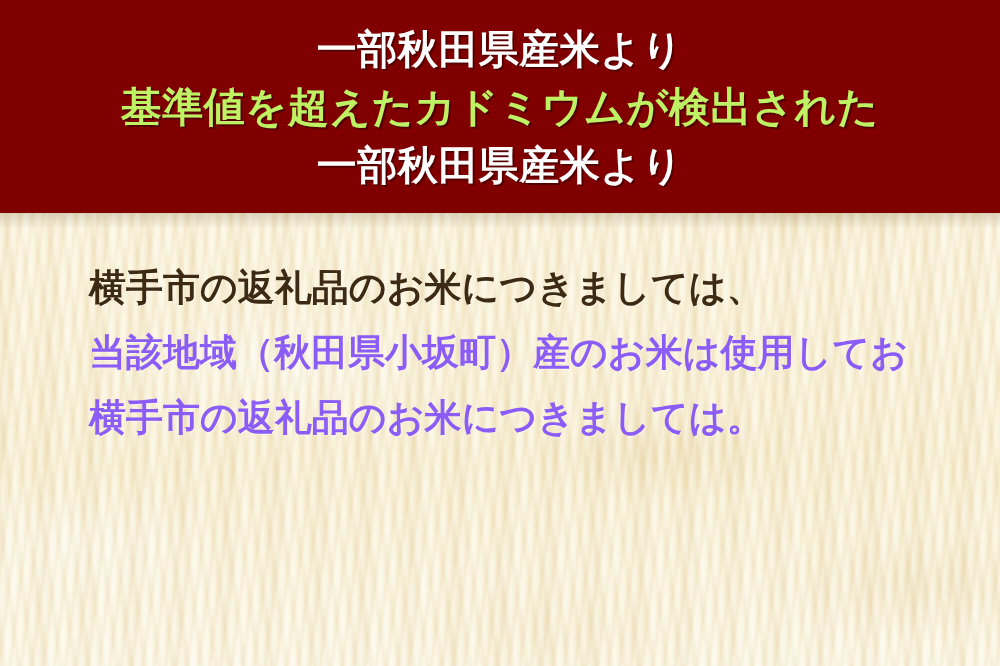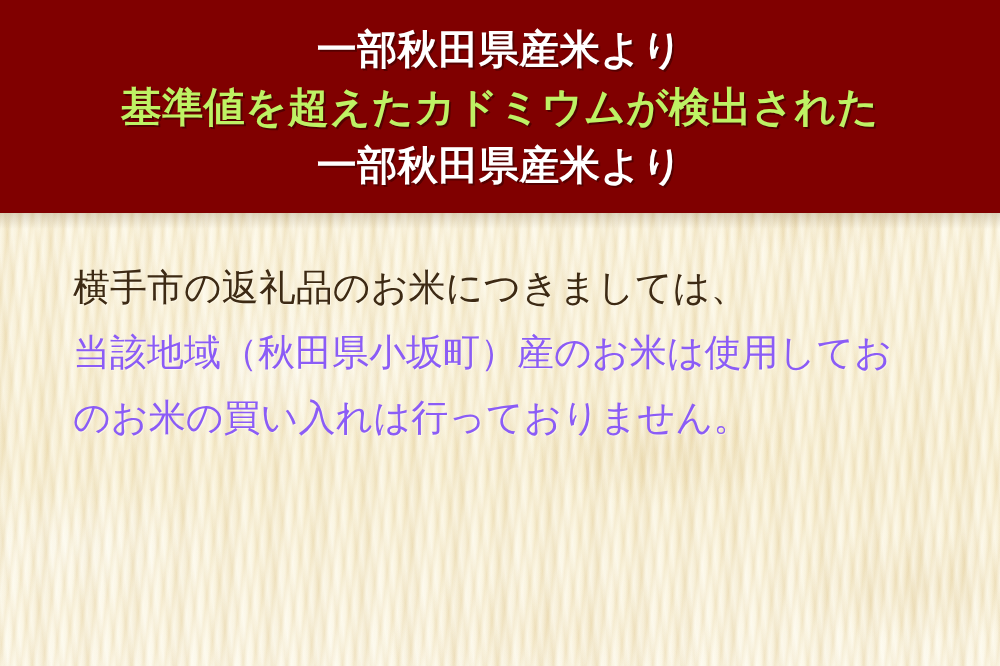--- a/index.html
+++ b/index.html
@@ -107,25 +107,26 @@
   
   .body-area {
     position: absolute;
     left: 73px;
     top: 255px;
     width: 900px;
     z-index: 2;
   }
 
   .body-line {
-    font-weight: 400;
+    font-weight: 700;
     font-size: 37px;
     line-height: 65px;
     white-space: nowrap;
     letter-spacing: 0px;
+    margin-left: 16px;
   }
   .body-line.brown {
     color: #3d2a14;
     text-shadow: 1px 1px 0 rgba(255, 252, 238, 0.55);
   }
   .body-line.red {
     color: #8b5cf6;
     text-shadow: 1px 1px 0 rgba(255, 252, 238, 0.55);
   }
   .closing {
@@ -141,16 +142,16 @@
 
   <div class="banner">
     <div class="banner-line white">一部秋田県産米より</div>
     <div class="banner-line yellow">基準値を超えたカドミウムが検出された</div>
     <div class="banner-line white">一部秋田県産米より</div>
   </div>
 
   <div class="body-area">
     <div class="body-line brown">横手市の返礼品のお米につきましては、</div>
     <div class="body-line red">当該地域（秋田県小坂町）産のお米は使用してお</div>
-    <div class="body-line red">のお米の買い入れは行っておりません。</div>
+    <div class="body-line red">横手市の返礼品のお米につきましては。</div>
   </div>
 
 </div>
 
 </body></html>

